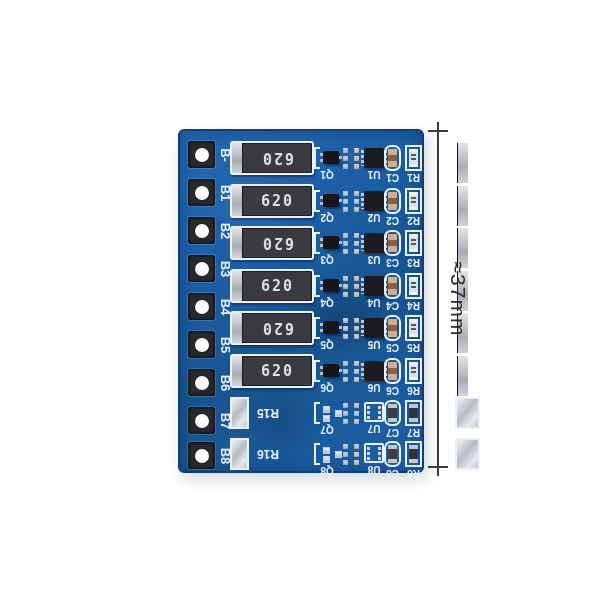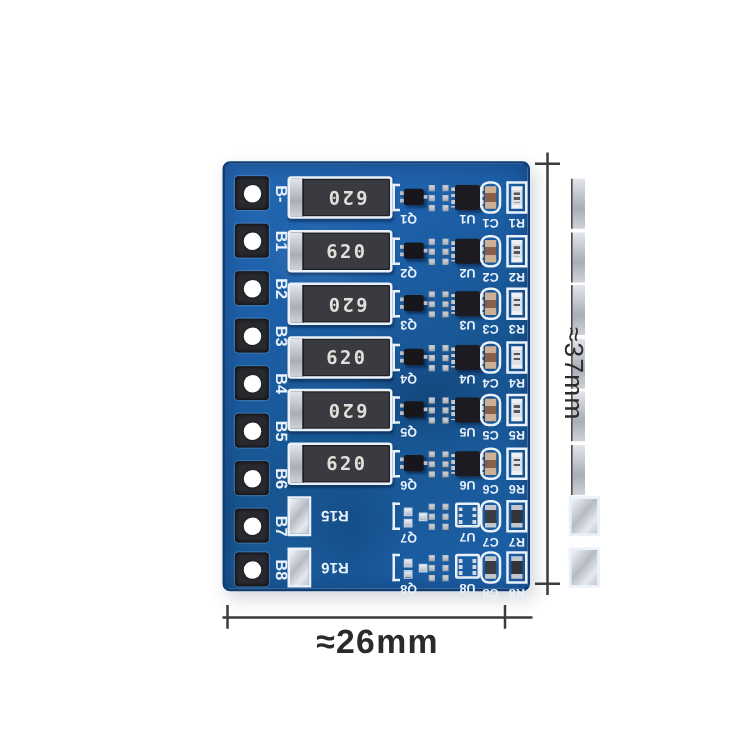--- a/index.html
+++ b/index.html
@@ -434,20 +434,14 @@
       </div>
   </div>
 
   <div class="dim-v">
     <span class="line"></span>
       <span class="tick t"></span>
       <span class="tick b"></span>
     <span class="dim-v-label">≈37mm</span>
   </div>
 
-  <div class="dim-h">
-    <span class="line"></span>
-      <span class="tick l"></span>
-      <span class="tick r"></span>
-    <span class="dim-h-label">≈26mm</span>
-  </div>
 
 </div>
 
 </body></html>

